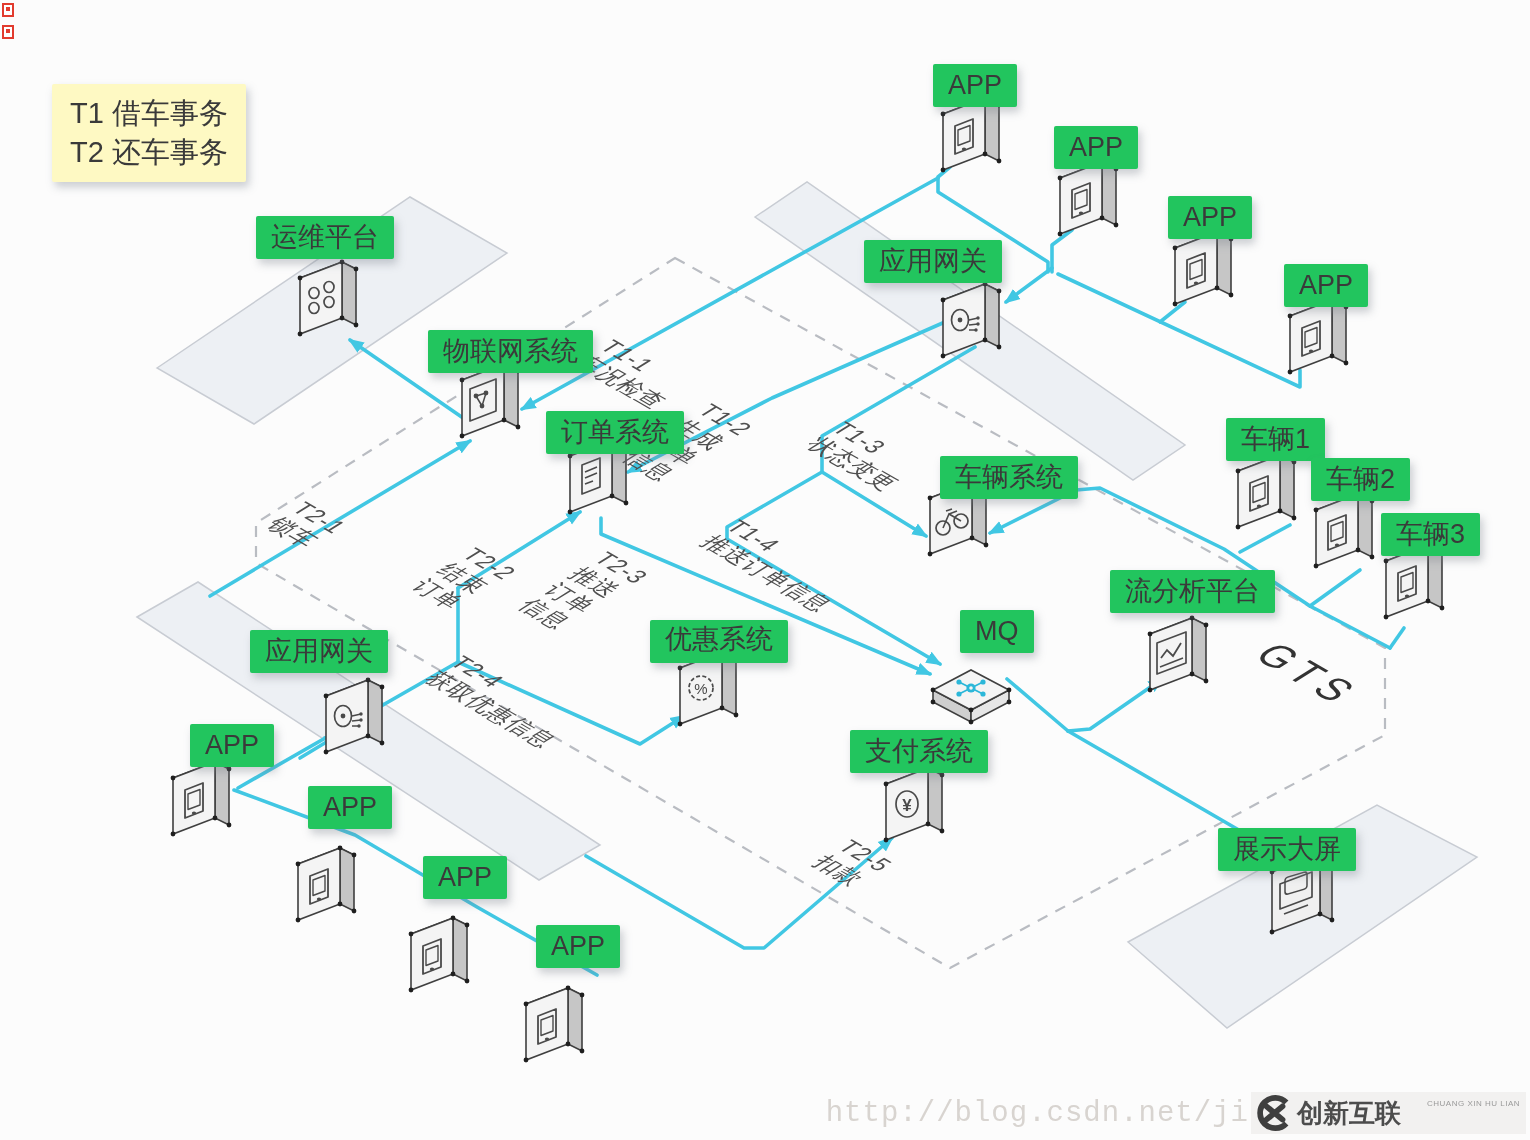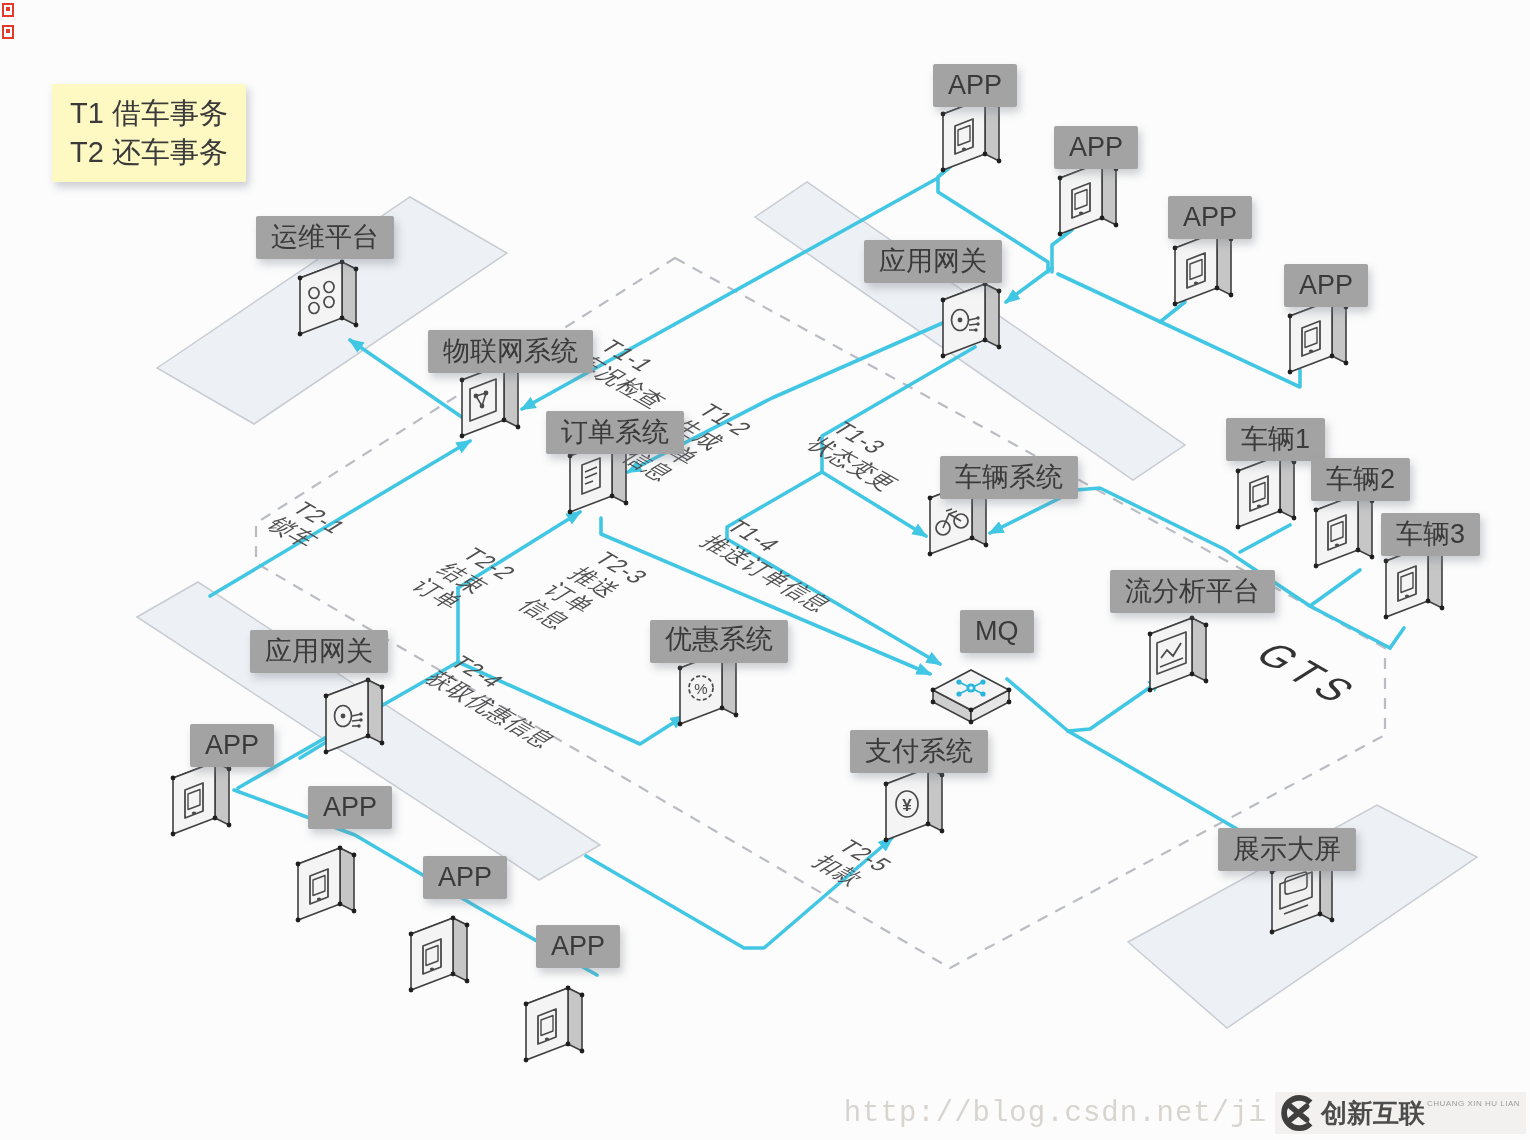--- a/index.html
+++ b/index.html
@@ -18,21 +18,21 @@
     background:#fcfcfc;
     font-family:"Liberation Sans","DejaVu Sans",sans-serif;
     overflow:hidden;
   }
   #stage{position:absolute;inset:0;}
   svg#diagram{position:absolute;left:0;top:0;}
 
   
   .nlabel{
     position:absolute;
-    background:#a3a3a3;
+    background:#22c55e;
     color:var(--ink);
     font-size:27px;
     line-height:1.0;
     padding:8px 15px;
     border-radius:2px;
     box-shadow:3px 5px 9px rgba(120,130,140,.38);
     white-space:nowrap;
     z-index:30;
   }
   
@@ -61,33 +61,33 @@
   .elabel span{display:block;}
   .elabel.gts{
     font-size:38px;
     color:#333;
     letter-spacing:7px;
   }
 
   
   .watermark{
     position:absolute;right:4px;bottom:6px;
-    display:flex;align-items:center;gap:8px;
+    display:flex;align-items:center;gap:2px;
     z-index:40;
   }
   .wm-url{
     font-family:"Liberation Mono","DejaVu Sans Mono",monospace;
     font-size:29px;color:#d8d4d0;letter-spacing:1px;
   }
   .wm-logo{
     display:flex;align-items:center;gap:4px;
     background:#f2f1f0;padding:2px 6px 2px 4px;
   }
   .wm-brand{font-size:26px;font-weight:bold;color:#4c4c4c;line-height:1;}
-  .wm-sub{font-size:8px;color:#9a9a9a;letter-spacing:.5px;line-height:1;}
+  .wm-sub{font-size:8px;color:#9a9a9a;letter-spacing:.5px;line-height:1;margin-left:24px;}
   .wm-text-col{display:flex;flex-direction:row;gap:2px;}
 
   
   .redmark{
     position:absolute;width:12px;height:14px;
     border:2px solid #e23b2e;z-index:50;background:#fff;
   }
   .redmark i{display:block;width:4px;height:4px;background:#e23b2e;margin:2px 0 0 2px;}
 </style>
 </head>

